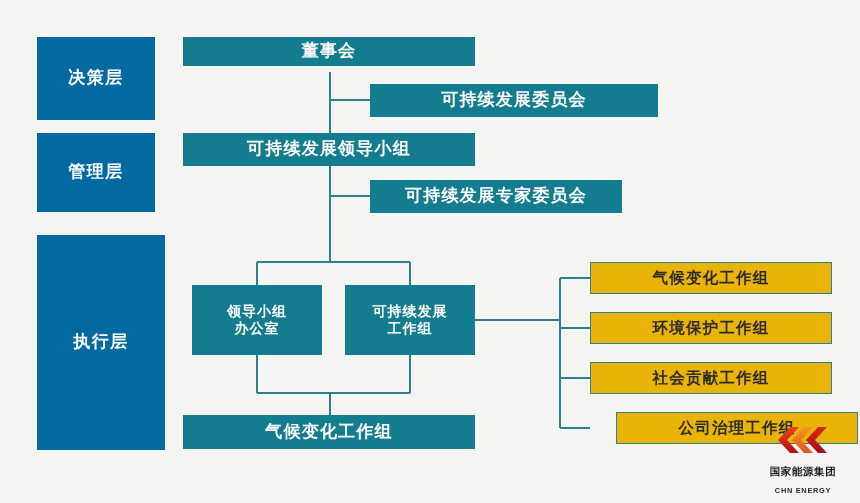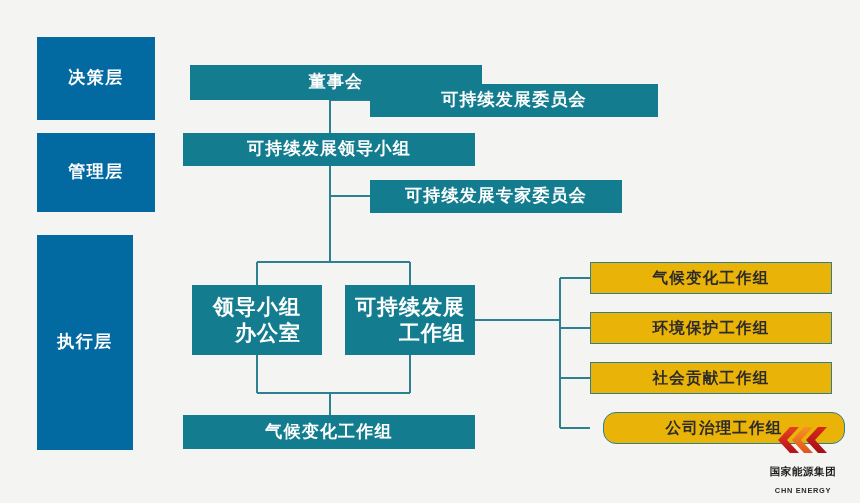--- a/index.html
+++ b/index.html
@@ -53,23 +53,22 @@
 
   
   .box-solid {
     background: #137d8f;
     color: #ffffff;
     font-size: 17px;
     font-weight: bold;
     letter-spacing: 1.2px;
   }
   .box-solid.two-line {
-    font-size: 21px;
+    font-size: 14px;
     letter-spacing: 1px;
-    text-align: right;
   }
 
   
   .box-outline {
     background: #eab308;
     border: 1.4px solid #2d8090;
     color: #2b2b2b;
     font-size: 15.5px;
     font-weight: bold;
     letter-spacing: 1.2px;
@@ -139,23 +138,23 @@
       <line x1="560" y1="328" x2="590" y2="328"></line>
       <line x1="560" y1="378" x2="590" y2="378"></line>
       <line x1="560" y1="428" x2="590" y2="428"></line>
     </g>
   </svg>
 
   <div class="node tier-label" style="left:37px; top:37px; width:118px; height:83px;">决策层</div>
 
   <div class="node tier-label" style="left:37px; top:133px; width:118px; height:79px;">管理层</div>
 
-  <div class="node tier-label" style="left:37px; top:235px; width:96px; height:215px;">执行层</div>
-
-  <div class="node box-solid" style="left:190px; top:37px; width:292px; height:35px;margin-top:28px;">董事会</div>
+  <div class="node tier-label" style="left:37px; top:235px; width:128px; height:215px;">执行层</div>
+
+  <div class="node box-solid" style="left:183px; top:37px; width:292px; height:29px;">董事会</div>
 
   <div class="node box-solid" style="left:370px; top:84px; width:288px; height:33px;text-align:center;">可持续发展委员会</div>
 
   <div class="node box-solid" style="left:183px; top:133px; width:292px; height:33px;">可持续发展领导小组</div>
 
   <div class="node box-solid" style="left:370px; top:180px; width:252px; height:33px;">可持续发展专家委员会</div>
 
   <div class="node box-solid two-line" style="left:192px; top:285px; width:130px; height:70px; white-space:pre-line;">领导小组
 办公室</div>
 
@@ -163,21 +162,21 @@
 工作组</div>
 
   <div class="node box-solid" style="left:183px; top:415px; width:292px; height:34px;">气候变化工作组</div>
 
   <div class="node box-outline" style="left:590px; top:262px; width:242px; height:32px;">气候变化工作组</div>
 
   <div class="node box-outline" style="left:590px; top:362px; width:242px; height:32px;">社会贡献工作组</div>
 
   <div class="node box-outline" style="left:590px; top:312px; width:242px; height:32px;">环境保护工作组</div>
 
-  <div class="node box-outline" style="left:603px; top:412px; width:242px; height:32px;border-radius:13px;">公司治理工作组</div>
+  <div class="node box-outline" style="left:616px; top:412px; width:242px; height:32px;">公司治理工作组</div>
 
   <div id="logo">
     <svg id="logo-mark" viewBox="0 0 104 60" aria-hidden="true">
       <defs>
         <linearGradient id="gradA" x1="0" y1="0" x2="0" y2="1">
           <stop offset="0%" stop-color="#e8431f"></stop>
           <stop offset="100%" stop-color="#b50f1b"></stop>
         </linearGradient>
         <linearGradient id="gradB" x1="0" y1="0" x2="0" y2="1">
           <stop offset="0%" stop-color="#f79421"></stop>

